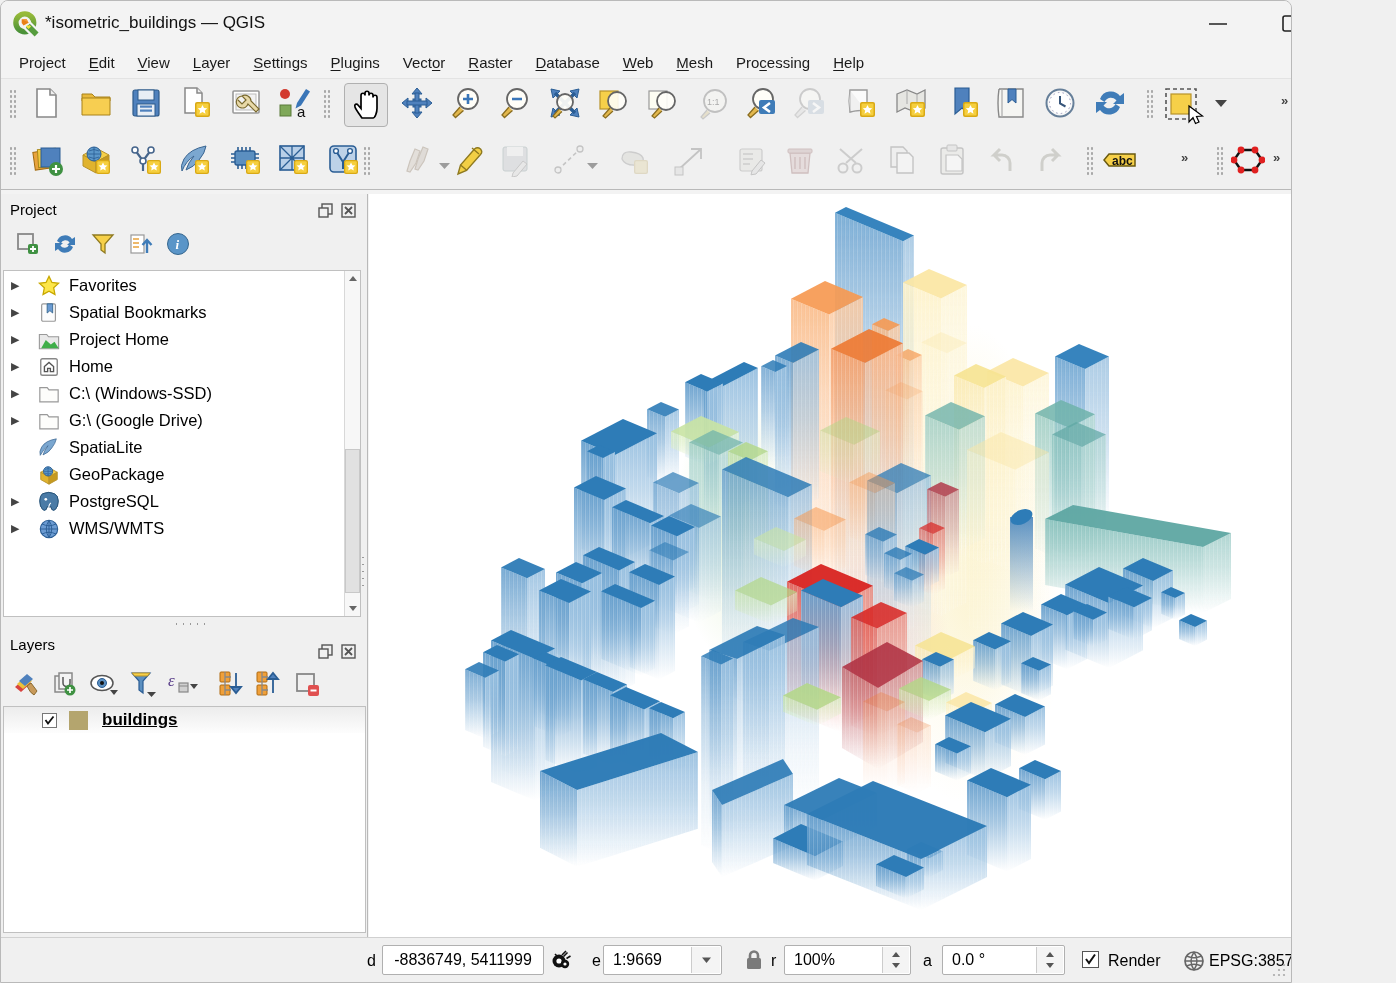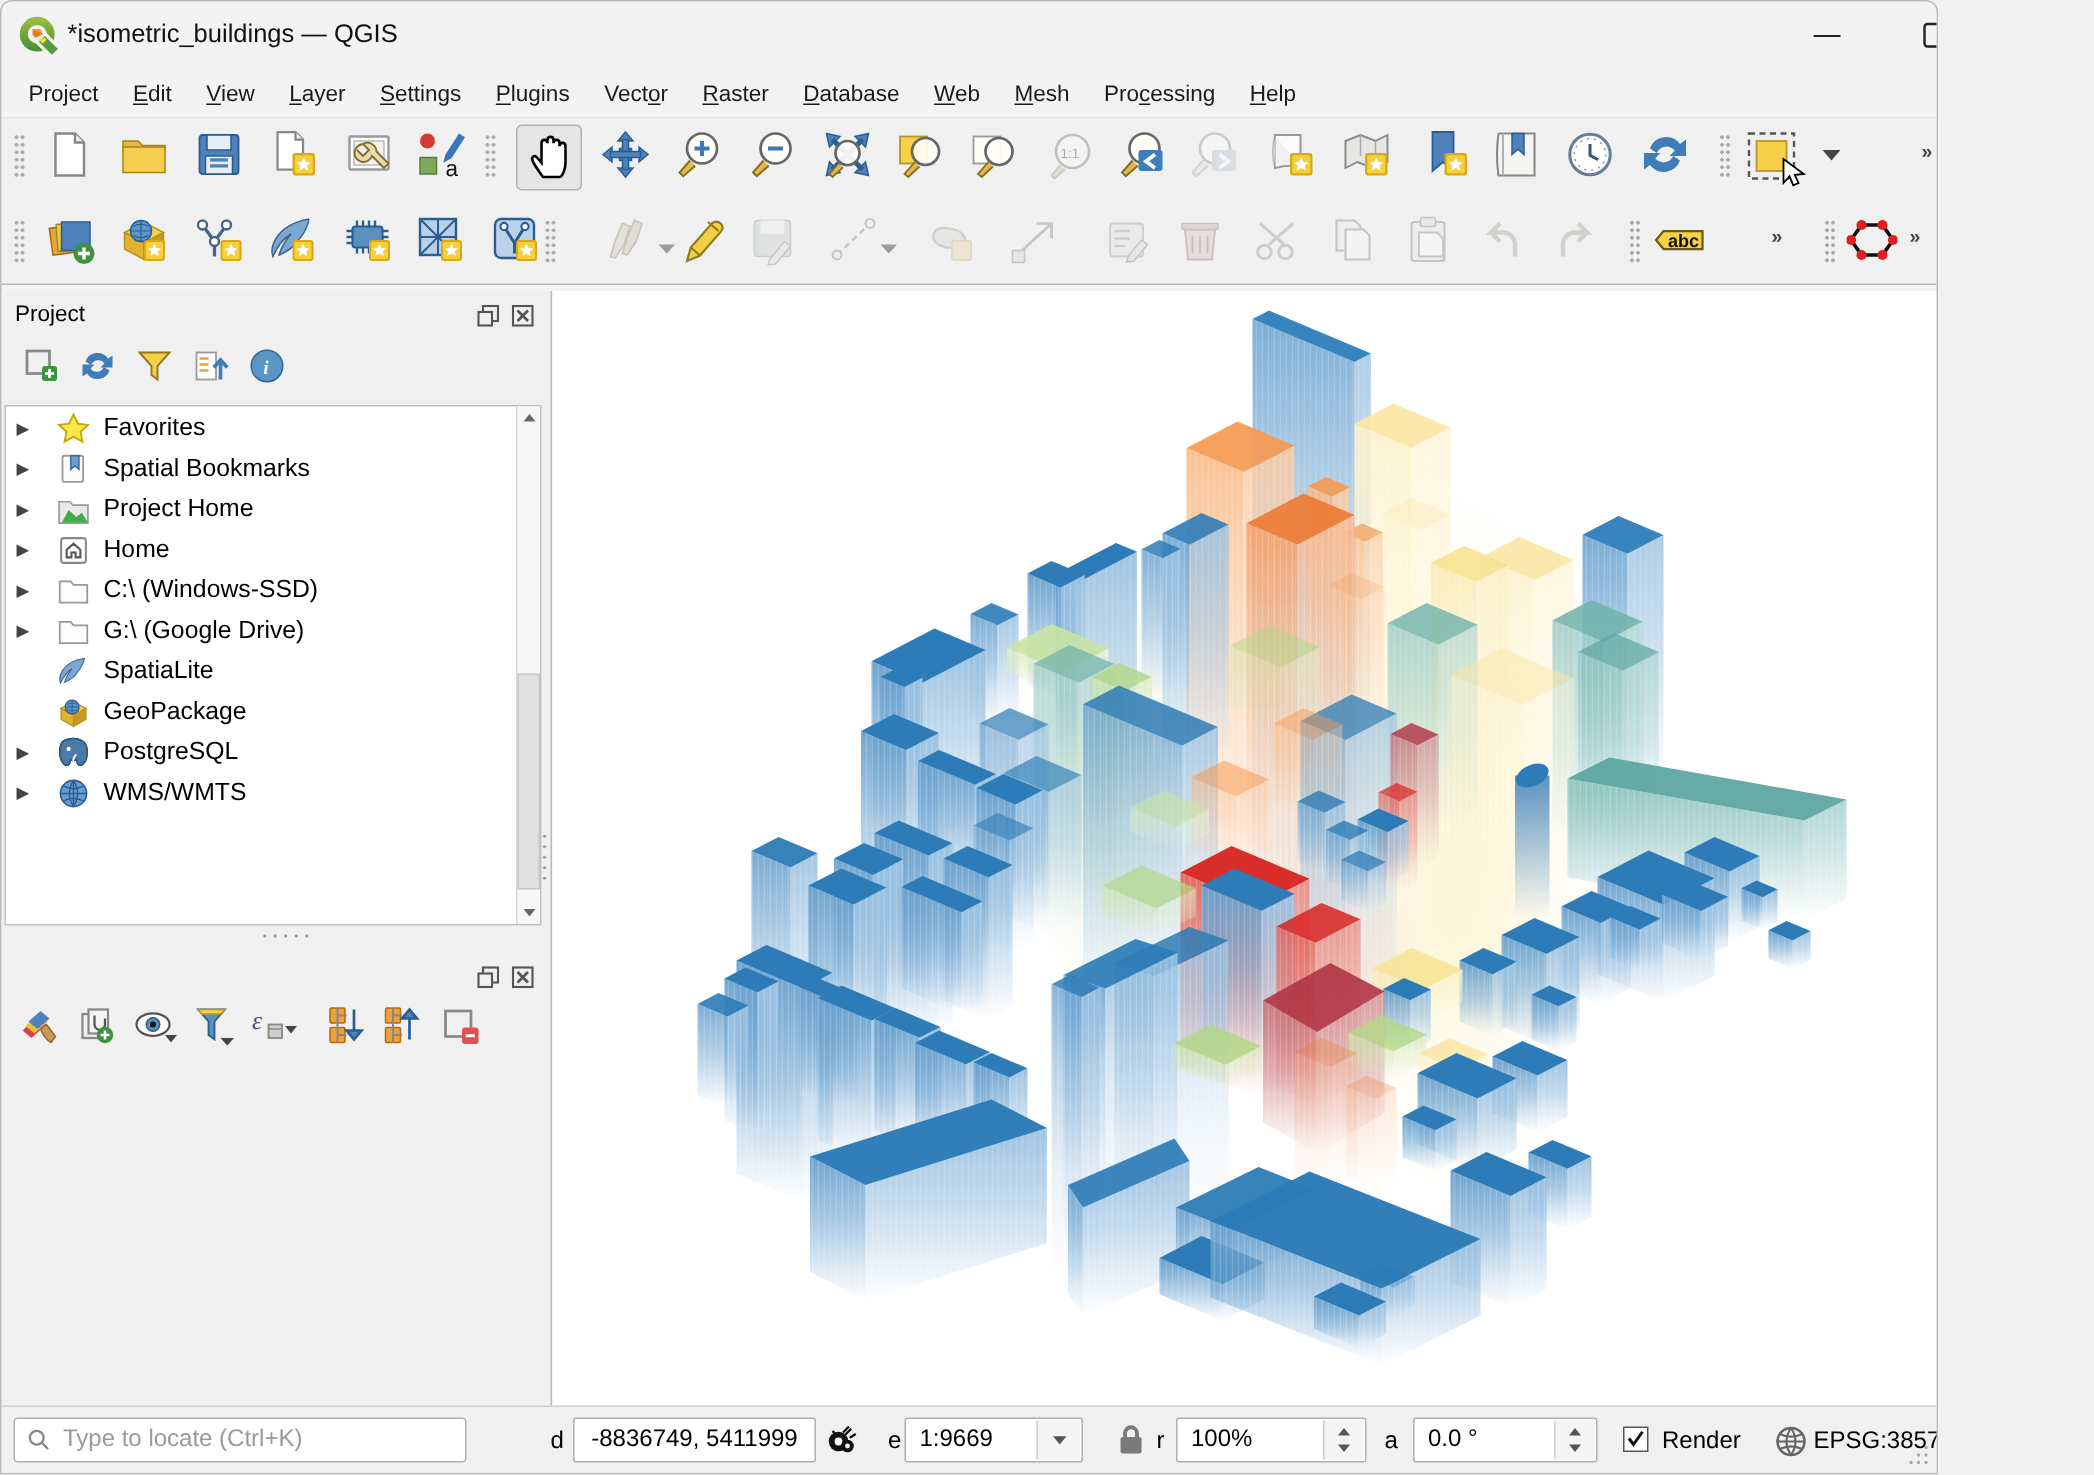--- a/index.html
+++ b/index.html
@@ -474,20 +474,21 @@
             <path d="M2 8 L6 3 L10 8 z" fill="#666"></path>
           </svg>
         <div style="position:absolute;top:178px;left:0px;width:15px;height:144px;background:#e1e1e1;border:1px solid #c8c8c8"></div>
         <svg style="position:absolute;bottom:2px;left:2px" width="12" height="12" viewBox="0 0 12 12">
             <path d="M2 4 L6 9 L10 4 z" fill="#666"></path>
           </svg>
       </div>
       <div style="position:absolute;top:360px;right:2px;width:4px;height:36px;background-image:radial-gradient(circle,#999 1px,transparent 1.1px);background-size:4px 7px"></div>
       <div style="position:absolute;top:428px;left:172px;width:36px;height:4px;background-image:radial-gradient(circle,#999 1px,transparent 1.1px);background-size:7px 4px"></div>
       
+      <div class="ptitle" style="position:absolute;top:435px;left:0;right:0;height:28px">Layers</div>
       <svg class="pbtns" style="top:450px;right:34px;position:absolute" width="15" height="15" viewBox="0 0 15 15">
           <rect x="4" y="1" width="10" height="10" fill="none" stroke="#555" stroke-width="1.4"></rect>
           <rect x="1" y="5" width="9" height="9" fill="#f0f0f0" stroke="#555" stroke-width="1.4"></rect>
         </svg>
       <svg class="pbtns" style="top:450px;right:11px;position:absolute" width="15" height="15" viewBox="0 0 15 15">
           <rect x="1" y="1" width="13" height="13" fill="none" stroke="#555" stroke-width="1.4"></rect>
           <path d="M4 4 L11 11 M11 4 L4 11" stroke="#555" stroke-width="1.8"></path>
         </svg>
       
       <svg style="position:absolute;top:477px;left:12px" width="26" height="26" viewBox="0 0 26 26">
@@ -531,20 +532,31 @@
           <rect x="3" y="16" width="10" height="10" rx="1" fill="#f0a03a" stroke="#b06a10" stroke-width="1"></rect>
           <path d="M8 3 v23 M8 8 h6 M8 21 h6" stroke="#888" stroke-width="1.3" fill="none"></path>
           <path d="M19 24 v-14 m-5 0 l5 -6 5 6 z" fill="#4f81bd" stroke="#2a5d94" stroke-width="1.8"></path>
         </svg>
       <svg style="position:absolute;top:476px;left:292px" width="28" height="28" viewBox="0 0 28 28">
           <rect x="4" y="4" width="17" height="17" fill="none" stroke="#888" stroke-width="1.8"></rect>
           <rect x="15" y="15" width="11" height="11" rx="2" fill="#e05050"></rect>
           <path d="M17.5 20.5 h6" stroke="#fff" stroke-width="2"></path>
         </svg>
       
+      <div class="tree" style="left:2px;top:512px;width:363px;height:227px">
+        <div style="height:26px;background:linear-gradient(#ececec,#fdfdfd);display:flex;align-items:center">
+          <div style="width:15px;height:15px;background:#fff;border:1.2px solid #777;margin-left:38px;position:relative">
+              <svg width="13" height="13" viewBox="0 0 13 13" style="position:absolute;left:0;top:0">
+                <path d="M2.5 6 L5 9.5 L10.5 2.5" fill="none" stroke="#111" stroke-width="1.8"></path>
+              </svg>
+            </div>
+          <div style="width:19px;height:19px;background:#b4a56e;margin-left:12px"></div>
+          <span style="font-size:17px;font-weight:bold;text-decoration:underline;margin-left:14px">buildings</span>
+        </div>
+      </div>
     </div>
     <div id="mapc"><svg width="1028" height="746" viewBox="0 0 1028 746">
 <defs>
 <pattern id="streak" width="4" height="8" patternUnits="userSpaceOnUse">
               <rect x="0" y="0" width="1.2" height="8" fill="#ffffff" opacity=".22"></rect>
               <rect x="2.4" y="0" width="0.8" height="8" fill="#ffffff" opacity=".12"></rect>
             </pattern>
 <linearGradient id="g0" x1="0" y1="0" x2="0" y2="1">
               <stop offset="0" stop-color="#6ba3d0" stop-opacity=".95"></stop>
               <stop offset=".3" stop-color="#6ba3d0" stop-opacity=".52"></stop>
@@ -2224,27 +2236,20 @@
             <polygon points="507.0,670.4 537.0,683.0 537.0,704.6 507.0,692.0" fill="url(#streak)"></polygon>
             <polygon points="537.0,683.0 555.0,673.6 555.0,695.2 537.0,704.6" fill="url(#g189)"></polygon>
             <polygon points="537.0,683.0 555.0,673.6 555.0,695.2 537.0,704.6" fill="url(#streak)"></polygon>
             <polygon points="525.0,661.0 555.0,673.6 537.0,683.0 507.0,670.4" fill="#2e7cb7"></polygon>
           </g>
 <rect x="641" y="323" width="23" height="95" fill="url(#cyl)"></rect>
 <ellipse cx="652.5" cy="323" rx="11.5" ry="7" fill="#2e7cb7" transform="rotate(-24 652.5 323)"></ellipse>
 </svg></div>
   </div>
   <div id="statusbar">
-    <div class="sb-box" style="left:8px;width:302px;border-radius:3px">
-      <svg width="16" height="16" viewBox="0 0 16 16" style="margin-left:8px">
-          <circle cx="6.5" cy="6.5" r="4.6" fill="none" stroke="#888" stroke-width="1.5"></circle>
-          <path d="M10 10 L14 14" stroke="#888" stroke-width="1.5"></path>
-        </svg>
-      <span style="color:#9a9a9a;margin-left:8px">Type to locate (Ctrl+K)</span>
-    </div>
     <span class="sb-lbl" style="left:366px">d</span>
     <div class="sb-box" style="left:381px;width:162px;justify-content:center">-8836749, 5411999</div>
     <svg style="position:absolute;left:548px;top:10px" width="24" height="24" viewBox="0 0 24 24">
         <circle cx="10" cy="13" r="6.5" fill="#111"></circle>
         <circle cx="10" cy="13" r="2.6" fill="#fff"></circle>
         <circle cx="16" cy="16" r="4.2" fill="#111"></circle>
         <circle cx="16" cy="16" r="1.6" fill="#fff"></circle>
         <path d="M13 7 l4 -4 m-2.5 5.5 l4 -4 m-1 6 l4 -2.5 M6 6 l2 2" stroke="#111" stroke-width="1.6"></path>
       </svg>
     <span class="sb-lbl" style="left:591px">e</span>

